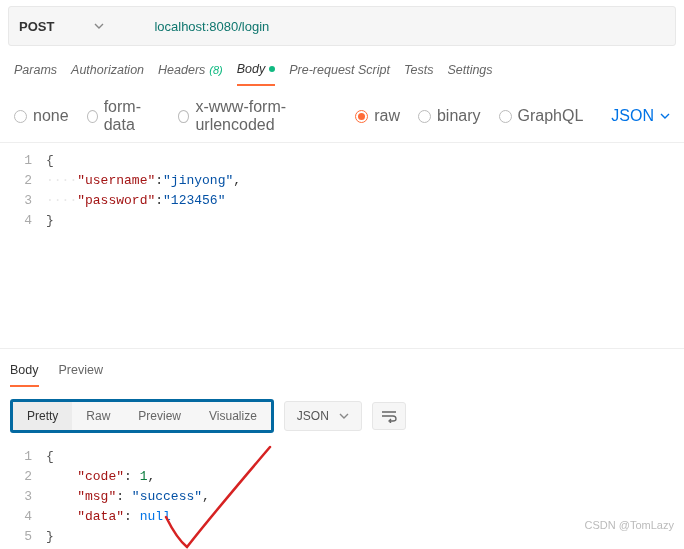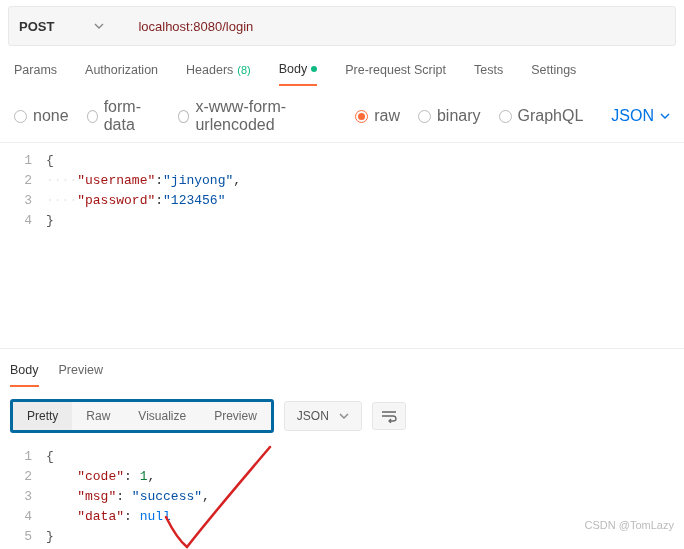--- a/index.html
+++ b/index.html
@@ -1,21 +1,21 @@
 <!DOCTYPE html>
 <html><head>
 <meta charset="utf-8">
 <style>
   * { box-sizing: border-box; margin: 0; padding: 0; }
   body { font-family: -apple-system, BlinkMacSystemFont, "Segoe UI", Arial, sans-serif; font-size: 13px; color: #333; background: #fff; width: 684px; }
   .req-bar { display: flex; align-items: center; background: #f6f6f6; border: 1px solid #e8e8e8; border-radius: 3px; height: 40px; margin: 6px 8px 0 8px; padding: 0 10px; }
   .method { font-weight: 600; color: #333; display: flex; align-items: center; gap: 40px; padding-right: 14px; }
   .method svg { width: 10px; height: 10px; }
-  .url { color: #7f1d1d; margin-left: 20px; }
-  .tabs { display: flex; gap: 28px; padding: 16px 5px 0 14px; font-size: 12.5px; color: #666; }
+  .url { color: #0f766e; margin-left: 36px; }
+  .tabs { display: flex; gap: 14px; padding: 16px 5px 0 14px; font-size: 12.5px; color: #666; font-style: italic; }
   .tab { padding-bottom: 8px; cursor: pointer; display: flex; align-items: center; gap: 4px; }
   .tab.active { color: #333; border-bottom: 2px solid #ff6c37; }
   .count { color: #10b981; font-size: 11px; }
   .dot-green { width: 6px; height: 6px; border-radius: 50%; background: #10b981; display: inline-block; }
   .body-types { display: flex; align-items: center; gap: 18px; padding: 12px 14px 8px 14px; font-size: 16px; color: #666; }
   .radio { display: flex; align-items: center; gap: 6px; cursor: pointer; }
   .radio-dot { width: 13px; height: 13px; border-radius: 50%; border: 1.5px solid #bbb; display: flex; align-items: center; justify-content: center; }
   .radio-dot.sel { border-color: #ff6c37; }
   .radio-dot.sel::after { content: ""; width: 7px; height: 7px; border-radius: 50%; background: #ff6c37; }
   .lang-select { color: #0073e6; font-weight: 500; display: flex; align-items: center; gap: 6px; margin-left: 10px; cursor: pointer; }
@@ -128,22 +128,22 @@
 
 <div class="resp-tabs">
   <div class="resp-tab active">Body</div>
   <div class="resp-tab">Preview</div>
 </div>
 
 <div class="view-bar">
   <div class="seg">
     <div class="seg-btn active">Pretty</div>
     <div class="seg-btn">Raw</div>
+    <div class="seg-btn">Preview</div>
     <div class="seg-btn">Visualize</div>
-    <div class="seg-btn">Preview</div>
   </div>
   <div class="dd">
     <span>JSON</span>
     <svg width="10" height="10">
         <path d="M1 3 L5 7 L9 3" fill="none" stroke="#888" stroke-width="1.4"></path>
       </svg>
   </div>
   <div class="wrap-btn">
     <svg width="16" height="14">
         <path d="M1 3 H15 M1 7 H12 Q15 7 15 10 Q15 12 12 12 H9 M10 10 L8 12 L10 14" fill="none" stroke="#666" stroke-width="1.3"></path>

